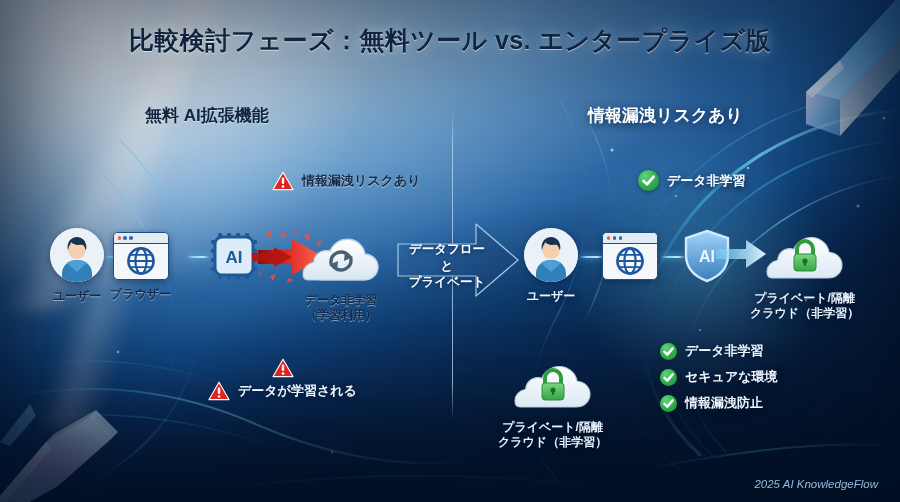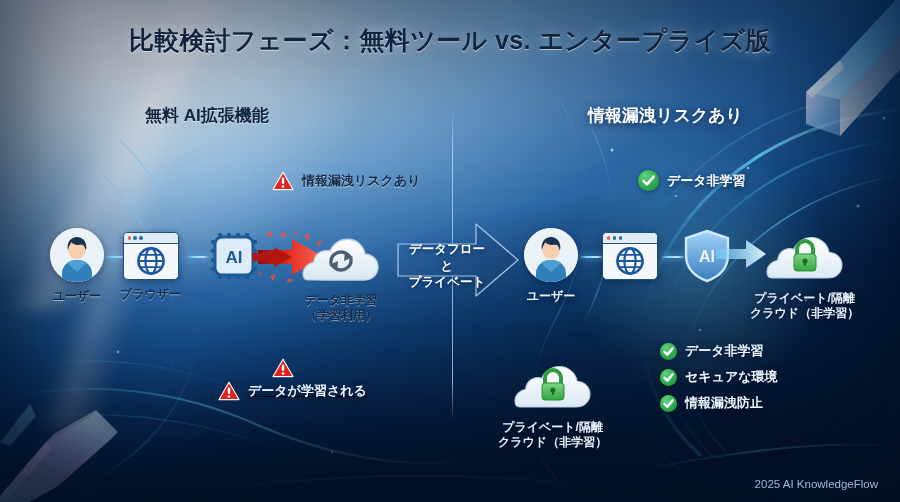--- a/index.html
+++ b/index.html
@@ -108,21 +108,21 @@
     background:radial-gradient(circle at 35% 28%, #5fd37a 0%, #2eab4e 55%, #1d8f3c 100%);
     box-shadow:0 1px 4px rgba(0,30,10,.5);}
 
   
   .bullets{position:absolute;left:660px;top:342px;display:flex;flex-direction:column;gap:8px;}
   .bullets .row{display:flex;align-items:center;gap:8px;white-space:nowrap;}
   .bullets .chk{width:17px;height:17px;}
   .bullets .txt{font-size:13px;font-weight:bold;color:#eef6ff;text-shadow:0 2px 6px rgba(0,18,44,.85);}
 
   
-  .footer{position:absolute;right:22px;bottom:12px;font-size:11.5px;color:#9fc2e2;opacity:.95;}
+  .footer{position:absolute;right:22px;bottom:12px;font-size:11.5px;color:#9fc2e2;opacity:.95;font-style:italic;}
 </style>
 </head>
 <body>
 
 <div id="stage">
 
   <div class="bg-base"></div>
   <div class="bg-deep"></div>
   <div class="bg-glow-tl"></div>
   <div class="bg-ray"></div>
@@ -253,21 +253,21 @@
         <circle cx="27" cy="27" r="27" fill="#eaf1f7"></circle>
         <path d="M27 32c-9 0-15 6.2-15 13.5V54h30v-8.5C42 38.2 36 32 27 32z" fill="#2f7fb8"></path>
         <path d="M27 32c-4 0-7.4 1.2-9.8 3.2L27 44l9.8-8.8C34.4 33.2 31 32 27 32z" fill="#4d9fd4"></path>
         <ellipse cx="27" cy="21" rx="9" ry="10.2" fill="#f6cfae"></ellipse>
         <path d="M17.6 19.5c0-6.4 4.2-10.5 9.4-10.5s9.4 4.1 9.4 10.5c0 1.2-.3 2.3-.7 2.3-.6 0-.4-3.3-2.2-4.4-2.4-1.5-5.6.6-9.6-1.4-1.9-.9-2.6-2.1-2.6-2.1s-1.1 2.4-2.2 4.4c-.6 1.1-.8 3.5-1.2 3.5-.3 0-.3-1.1-.3-2.3z" fill="#17334f"></path>
       </svg>
     </div>
     <div class="cap cap-dark">ユーザー</div>
   </div>
 
-  <div class="node" style="left:120px;top:232px;">
+  <div class="node" style="left:110px;top:232px;">
     <div class="browser">
       <div class="bar">
         <span class="dot" style="background:#e4645b;"></span>
         <span class="dot" style="background:#2f6fae;"></span>
         <span class="dot" style="background:#2f6fae;"></span>
       </div>
       <svg width="54" height="34" viewBox="0 0 54 34" style="display:block;">
         <g transform="translate(27,17)">
           <circle r="12.6" fill="none" stroke="#1e57a0" stroke-width="2.6"></circle>
           <ellipse rx="5.6" ry="12.6" fill="none" stroke="#1e57a0" stroke-width="2.2"></ellipse>
@@ -373,21 +373,21 @@
   <div class="badge" style="left:272px;top:358px;">
     <span class="tri">
       <svg width="22" height="20" viewBox="0 0 22 20">
         <path d="M11 1.2 L21 18.6 H1 Z" fill="#e0231f" stroke="#fff" stroke-width="1.1" stroke-linejoin="round"></path>
         <rect x="9.8" y="6.4" width="2.4" height="6.6" rx="1.2" fill="#fff"></rect>
         <circle cx="11" cy="15.5" r="1.35" fill="#fff"></circle>
       </svg>
     </span>
   </div>
 
-  <div class="badge" style="left:218px;top:381px;text-decoration:underline;">
+  <div class="badge" style="left:208px;top:381px;">
     <span class="tri">
       <svg width="22" height="20" viewBox="0 0 22 20">
         <path d="M11 1.2 L21 18.6 H1 Z" fill="#e0231f" stroke="#fff" stroke-width="1.1" stroke-linejoin="round"></path>
         <rect x="9.8" y="6.4" width="2.4" height="6.6" rx="1.2" fill="#fff"></rect>
         <circle cx="11" cy="15.5" r="1.35" fill="#fff"></circle>
       </svg>
     </span>
     <span class="txt warn-txt-light">データが学習される</span>
   </div>
 

